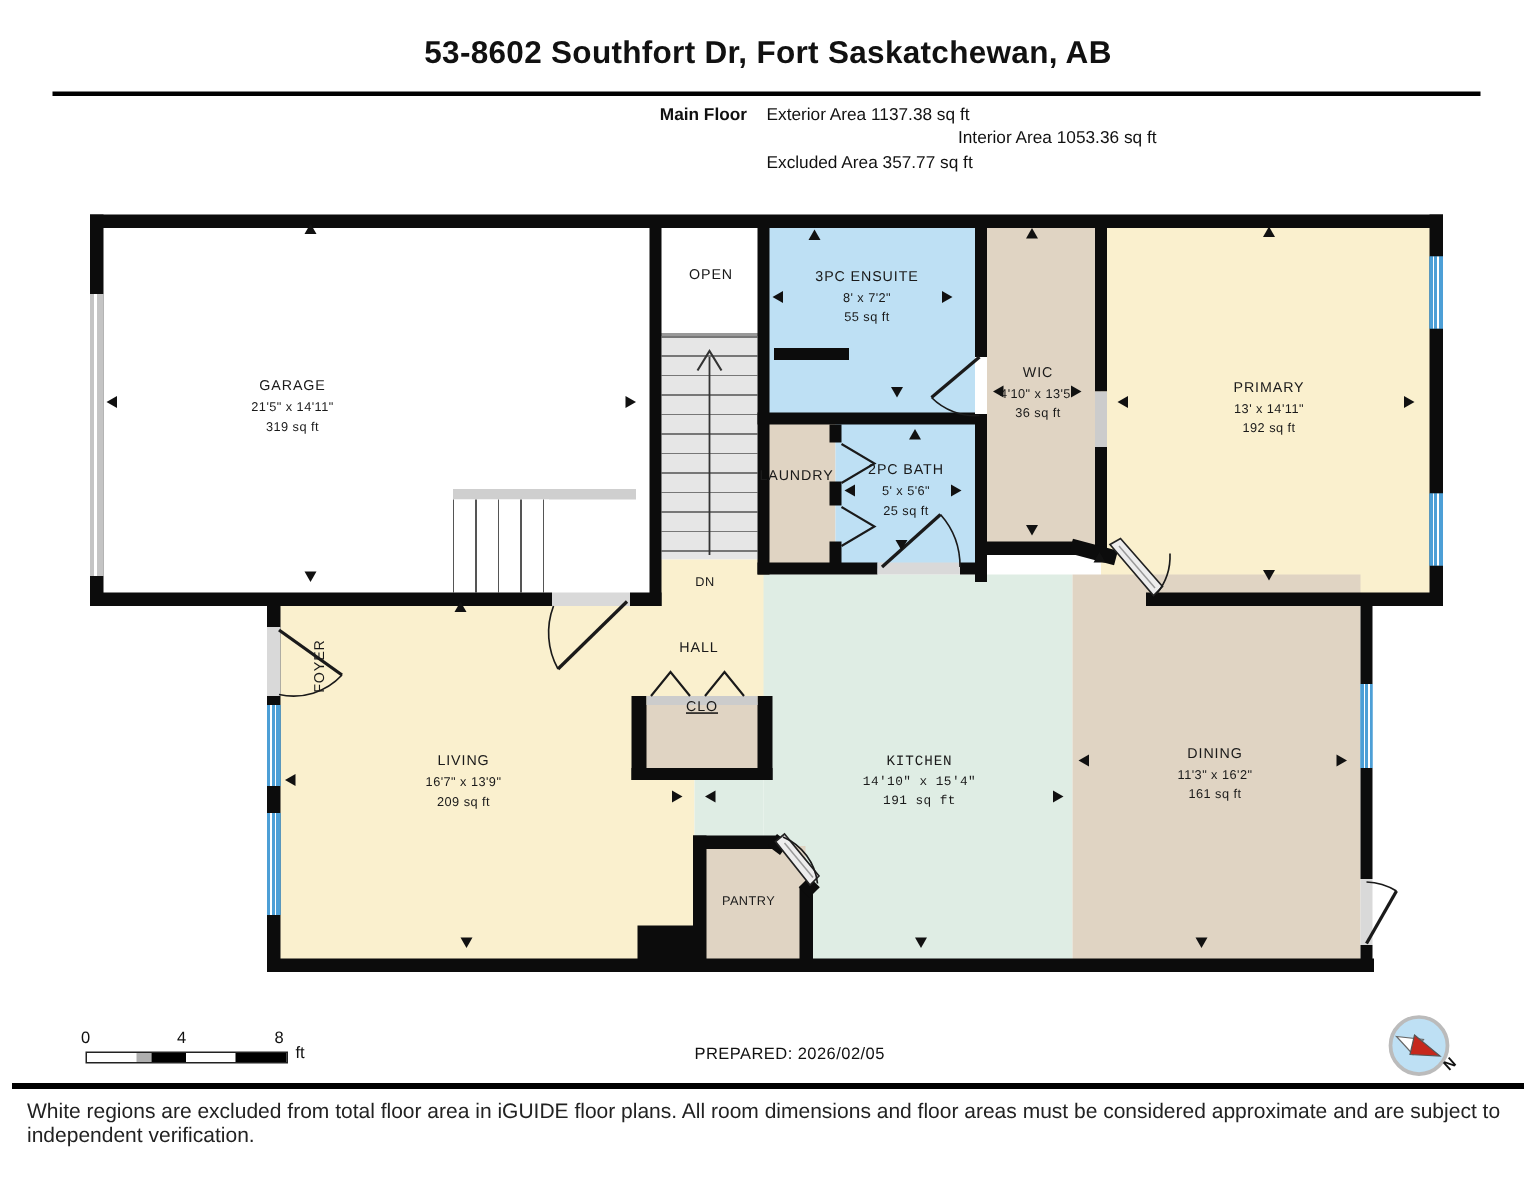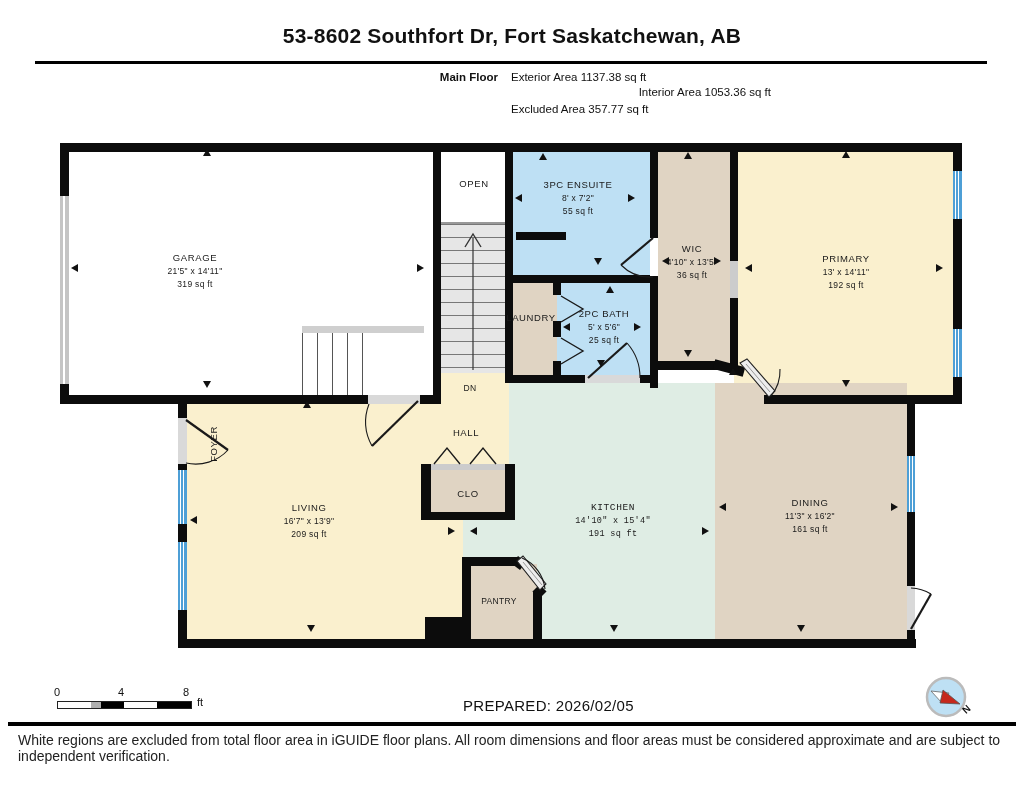--- a/index.html
+++ b/index.html
@@ -42,21 +42,21 @@
   .tl{border-top:4px solid transparent;border-bottom:4px solid transparent;border-right:7px solid #111;}
   .tr{border-top:4px solid transparent;border-bottom:4px solid transparent;border-left:7px solid #111;}
   #overlay{left:0;top:0;pointer-events:none;}
   
   #scale{left:57px;top:686px;width:160px;height:28px;font-size:11px;}
   #scale .tick{position:absolute;top:0;}
   #sbar{position:absolute;top:15px;left:0;width:133px;height:6px;border:1px solid #222;display:flex;}
   #sbar div{height:100%;}
   #scale .unit{position:absolute;left:140px;top:10px;}
   
-  #prepared{left:463px;top:697px;font-size:15px;letter-spacing:.3px;}
+  #prepared{left:463px;top:697px;font-size:11px;letter-spacing:.3px;}
   #footer-line{left:8px;top:722px;width:1008px;height:4px;background:#000;}
   #disclaimer{left:18px;top:732px;width:990px;font-size:14px;color:#222;}
 </style>
 </head>
 <body>
 
 <div id="title" class="abs">53-8602 Southfort Dr, Fort Saskatchewan, AB</div>
 <div id="hdr-rule" class="abs"></div>
 <div id="floor-label" class="abs">Main Floor</div>
 <div class="abs stat" style="top:71px;">Exterior Area 1137.38 sq ft</div>
@@ -238,21 +238,21 @@
   <div class="rn">HALL</div>
 </div>
 <div class="room-label vert" style="left:214px;top:444px;">
   <div class="rn">FOYER</div>
 </div>
 <div class="room-label" style="left:309px;top:521px;">
   <div class="rn">LIVING</div>
   <div class="rd">16'7" x 13'9"</div>
   <div class="rd">209 sq ft</div>
 </div>
-<div class="room-label" style="left:468px;top:494px;">
+<div class="room-label" style="left:468px;top:472px;text-decoration:underline;">
   <div class="rn">CLO</div>
 </div>
 <div class="room-label" style="left:613px;top:521px;font-family:Liberation Mono, monospace;">
   <div class="rn">KITCHEN</div>
   <div class="rd">14'10" x 15'4"</div>
   <div class="rd">191 sq ft</div>
 </div>
 <div class="room-label" style="left:499px;top:601px;">
   <div class="rd">PANTRY</div>
 </div>

